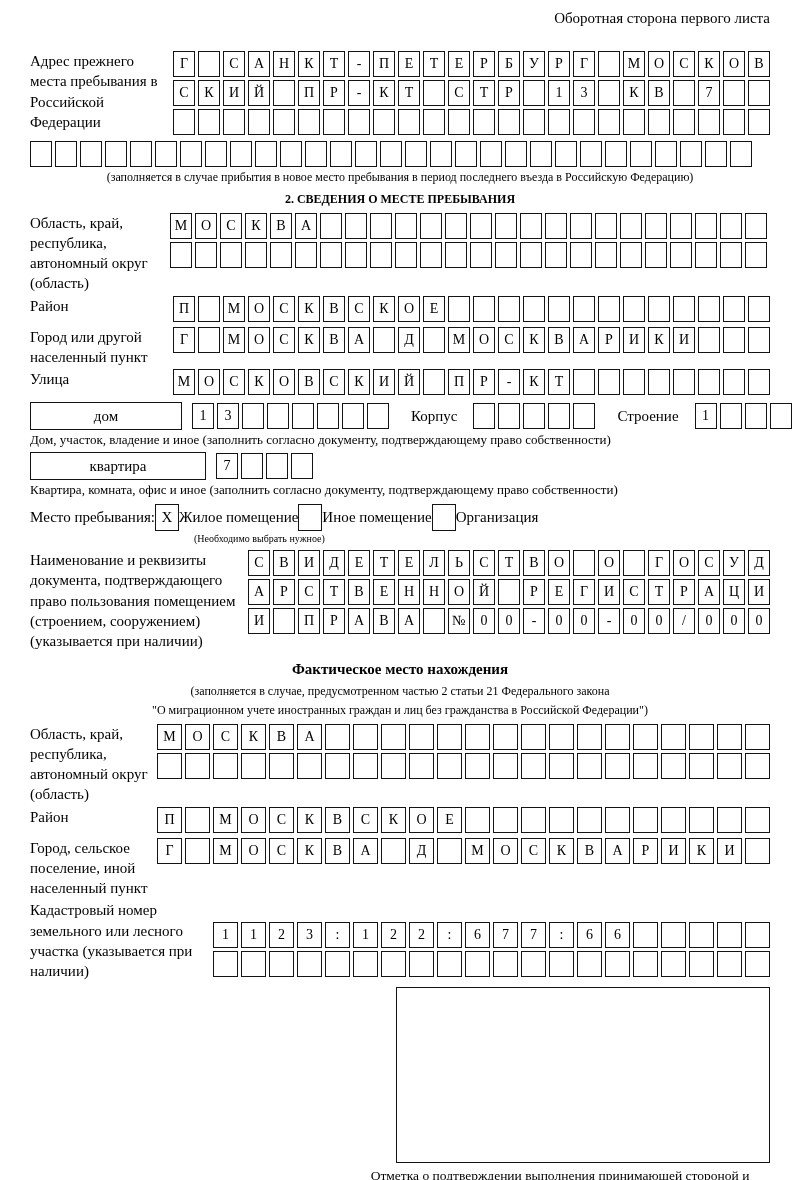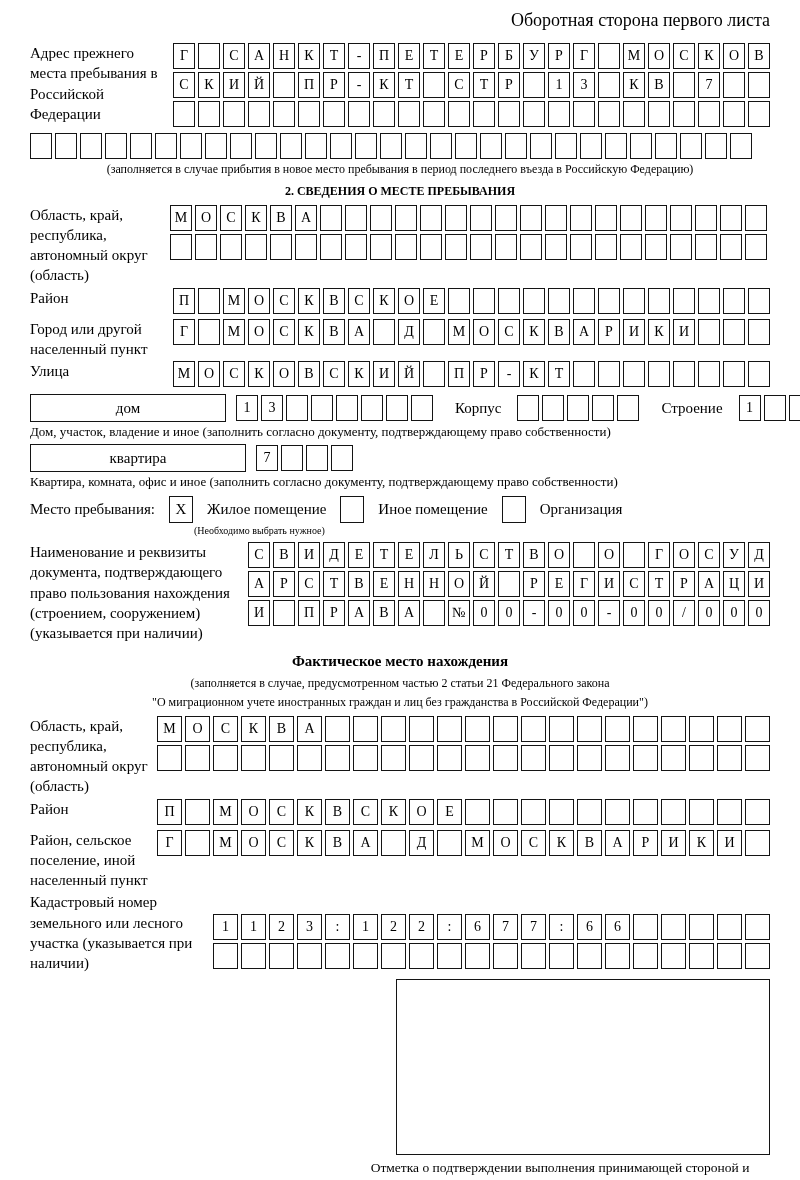--- a/index.html
+++ b/index.html
@@ -1,20 +1,20 @@
 <!DOCTYPE html>
 <html><head>
 <meta charset="utf-8">
 <style>
   * { box-sizing: border-box; }
   html,body { margin:0; padding:0; background:#fff; color:#000; }
   body { width:800px; font-family:"Liberation Serif", "DejaVu Serif", serif; font-size:15px; }
   .page { width:800px; min-height:1180px; padding:6px 30px 10px 30px; }
 
-  .header-note { text-align:right; font-size:18px; margin:4px 0 12px 0; }
+  .header-note { text-align:right; font-size:15px; margin:4px 0 24px 0; }
 
   .field { display:flex; align-items:flex-start; margin:2px 0; }
   .field .label { flex:1 1 auto; padding-right:8px; line-height:1.35; }
   .rows { flex:0 0 auto; }
 
   .cell-row { display:flex; gap:3px; margin-bottom:3px; justify-content:flex-end; }
   .cell { width:22px; height:26px; border:1.6px solid #141414; display:inline-flex;
           align-items:center; justify-content:center; font-size:14px; flex:0 0 auto; }
   .wide .cell { width:25px; }
   .cadastral-rows .cell { width:25px; }
@@ -22,26 +22,26 @@
   .full-row { margin:3px 0 2px 0; justify-content:flex-start; }
 
   .caption { text-align:center; font-size:12px; margin:3px 0 5px 0; line-height:1.3; }
   .caption-left { text-align:left; font-size:13px; margin:2px 0 4px 0; }
   .section-title { text-align:center; font-weight:bold; font-size:12px; margin:6px 0 6px 0; }
   .sub-title { text-align:center; font-weight:bold; font-size:15px; margin:10px 0 6px 0; }
 
   .house-row { display:flex; align-items:center; margin:4px 0 2px 0; }
   .big-label-box { border:1.6px solid #141414; height:28px; display:flex; align-items:center;
                    justify-content:center; flex:0 0 auto; }
-  .dom-box { width:196px; }
-  .kv-box { width:216px; }
+  .dom-box { width:152px; }
+  .kv-box { width:176px; }
   .house-row .cell-row { margin:0 0 0 10px; justify-content:flex-start; }
   .inline-label { margin:0 6px 0 22px; white-space:nowrap; }
 
-  .stay-row { display:flex; align-items:center; gap:14px; margin:6px 0 2px 0; }
+  .stay-row { display:flex; align-items:center; margin:6px 0 2px 0; }
   .checkbox { width:24px; height:27px; border:1.6px solid #141414; display:inline-flex;
               align-items:center; justify-content:center; font-size:15px; flex:0 0 auto; }
   .stay-note { text-align:center; font-size:10px; width:62%; margin:0 0 6px 0; }
 
   .confirm-wrap { display:flex; flex-direction:column; align-items:flex-end; margin-top:6px; }
   .confirm-box { width:374px; height:176px; border:1.8px solid #141414; }
   .confirm-caption { width:420px; text-align:center; font-size:13.5px; line-height:1.35; margin-top:4px; }
 </style>
 </head>
 <body>
@@ -362,21 +362,21 @@
     <span class="checkbox">X</span>
     <span>Жилое помещение</span>
     <span class="checkbox"></span>
     <span>Иное помещение</span>
     <span class="checkbox"></span>
     <span>Организация</span>
   </div>
   <div class="stay-note">(Необходимо выбрать нужное)</div>
 
   <div class="field">
-    <div class="label" style="max-width:225px;">Наименование и реквизиты документа, подтверждающего право пользования нахождения (строением, сооружением) (указывается при наличии)</div>
+    <div class="label" style="max-width:225px;">Наименование и реквизиты документа, подтверждающего право пользования помещением (строением, сооружением) (указывается при наличии)</div>
     <div class="rows">
       <div class="cell-row">
           <span class="cell">С</span>
           <span class="cell">В</span>
           <span class="cell">И</span>
           <span class="cell">Д</span>
           <span class="cell">Е</span>
           <span class="cell">Т</span>
           <span class="cell">Е</span>
           <span class="cell">Л</span>
@@ -523,21 +523,21 @@
         <span class="cell"></span>
         <span class="cell"></span>
         <span class="cell"></span>
         <span class="cell"></span>
         <span class="cell"></span>
         <span class="cell"></span>
       </div>
   </div>
 
   <div class="field wide">
-    <div class="label" style="max-width:160px;">Район, сельское поселение, иной населенный пункт</div>
+    <div class="label" style="max-width:160px;">Город, сельское поселение, иной населенный пункт</div>
     <div class="cell-row">
         <span class="cell">Г</span>
         <span class="cell"></span>
         <span class="cell">М</span>
         <span class="cell">О</span>
         <span class="cell">С</span>
         <span class="cell">К</span>
         <span class="cell">В</span>
         <span class="cell">А</span>
         <span class="cell"></span>

